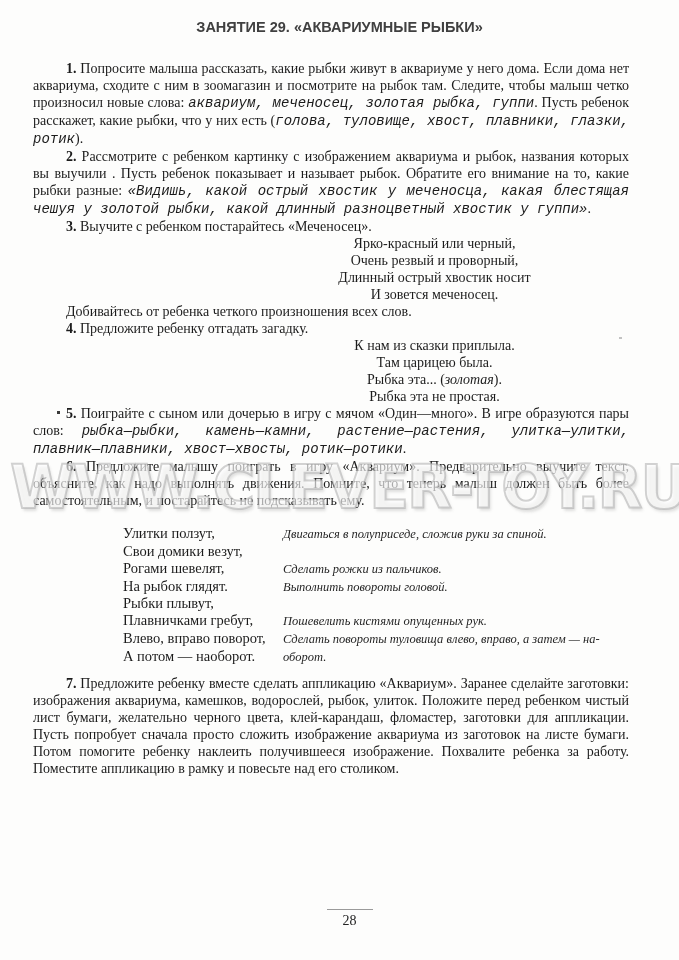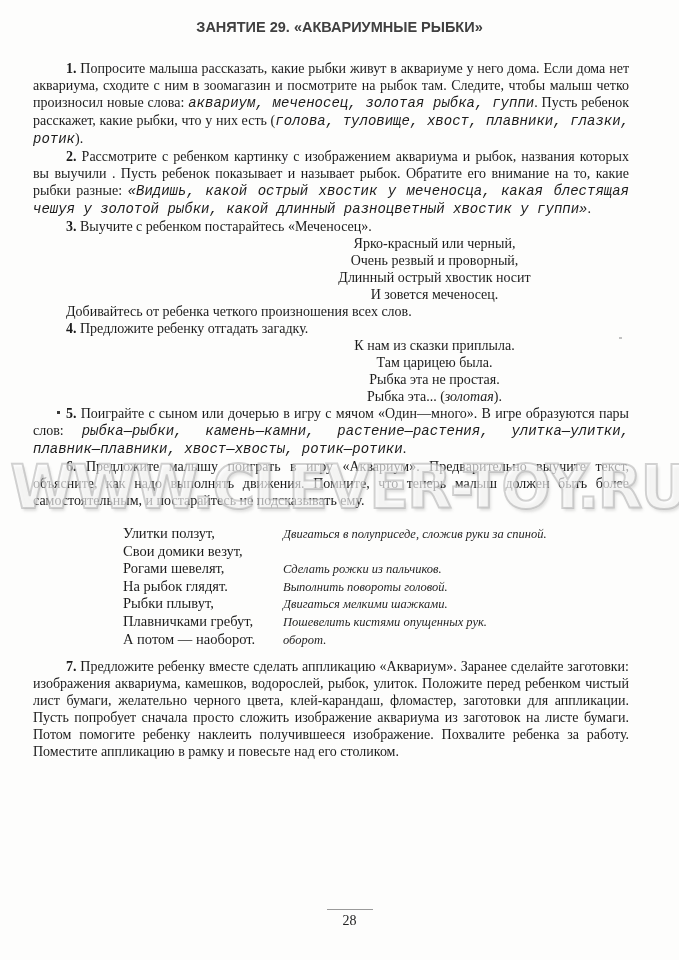--- a/index.html
+++ b/index.html
@@ -136,22 +136,22 @@
       <div class="vline">И зовется меченосец.</div>
     </div>
 
     <p class="para">Добивайтесь от ребенка четкого произношения всех слов.</p>
 
     <p class="para"><b>4.</b><span> Предложите ребенку отгадать загадку.</span></p>
 
     <div class="verse-block">
       <div class="vline">К нам из сказки приплыла.</div>
       <div class="vline">Там царицею была.</div>
+      <div class="vline"><span>Рыбка эта... (</span><i>золотая</i><span>).</span></div>
       <div class="vline">Рыбка эта не простая.</div>
-      <div class="vline"><span>Рыбка эта... (</span><i>золотая</i><span>).</span></div>
     </div>
 
     <p class="para"><b>5.</b><span> Поиграйте с сыном или дочерью в игру с мячом «Один—много». В игре образуются пары слов: </span><i>рыбка—рыбки, камень—камни, растение—растения, улитка—улитки, плавник—плавники, хвост—хвосты, ротик—ротики</i><span>.</span></p>
 
     <p class="para"><b>6.</b><span> Предложите малышу поиграть в игру «Аквариум». Предварительно выучите текст, объясните, как надо выполнять движения. Помните, что теперь малыш должен быть более самостоятельным, и постарайтесь не подсказывать ему.</span></p>
 
     <div class="game-table">
       <div class="game-row">
           <div class="verse">Улитки ползут,</div>
           <div class="action">Двигаться в полуприседе, сложив руки за спиной.</div>
@@ -163,25 +163,28 @@
       <div class="game-row">
           <div class="verse">Рогами шевелят,</div>
           <div class="action">Сделать рожки из пальчиков.</div>
         </div>
       <div class="game-row">
           <div class="verse">На рыбок глядят.</div>
           <div class="action">Выполнить повороты головой.</div>
         </div>
       <div class="game-row">
           <div class="verse">Рыбки плывут,</div>
-          <div class="action">Двигаться мелкими шажками.</div>
         </div>
       <div class="game-row">
           <div class="verse">Плавничками гребут,</div>
           <div class="action">Пошевелить кистями опущенных рук.</div>
+        </div>
+      <div class="game-row">
+          <div class="verse">Влево, вправо поворот,</div>
+          <div class="action">Сделать повороты туловища влево, вправо, а затем — на-</div>
         </div>
       <div class="game-row">
           <div class="verse">А потом — наоборот.</div>
           <div class="action">оборот.</div>
         </div>
     </div>
 
     <p class="para p7"><b>7.</b><span> Предложите ребенку вместе сделать аппликацию «Аквариум». Заранее сделайте заготовки: изображения аквариума, камешков, водорослей, рыбок, улиток. Положите перед ребенком чистый лист бумаги, желательно черного цвета, клей-карандаш, фломастер, заготовки для аппликации. Пусть попробует сначала просто сложить изображение аквариума из заготовок на листе бумаги. Потом помогите ребенку наклеить получившееся изображение. Похвалите ребенка за работу. Поместите аппликацию в рамку и повесьте над его столиком.</span></p>
 
   </div>

